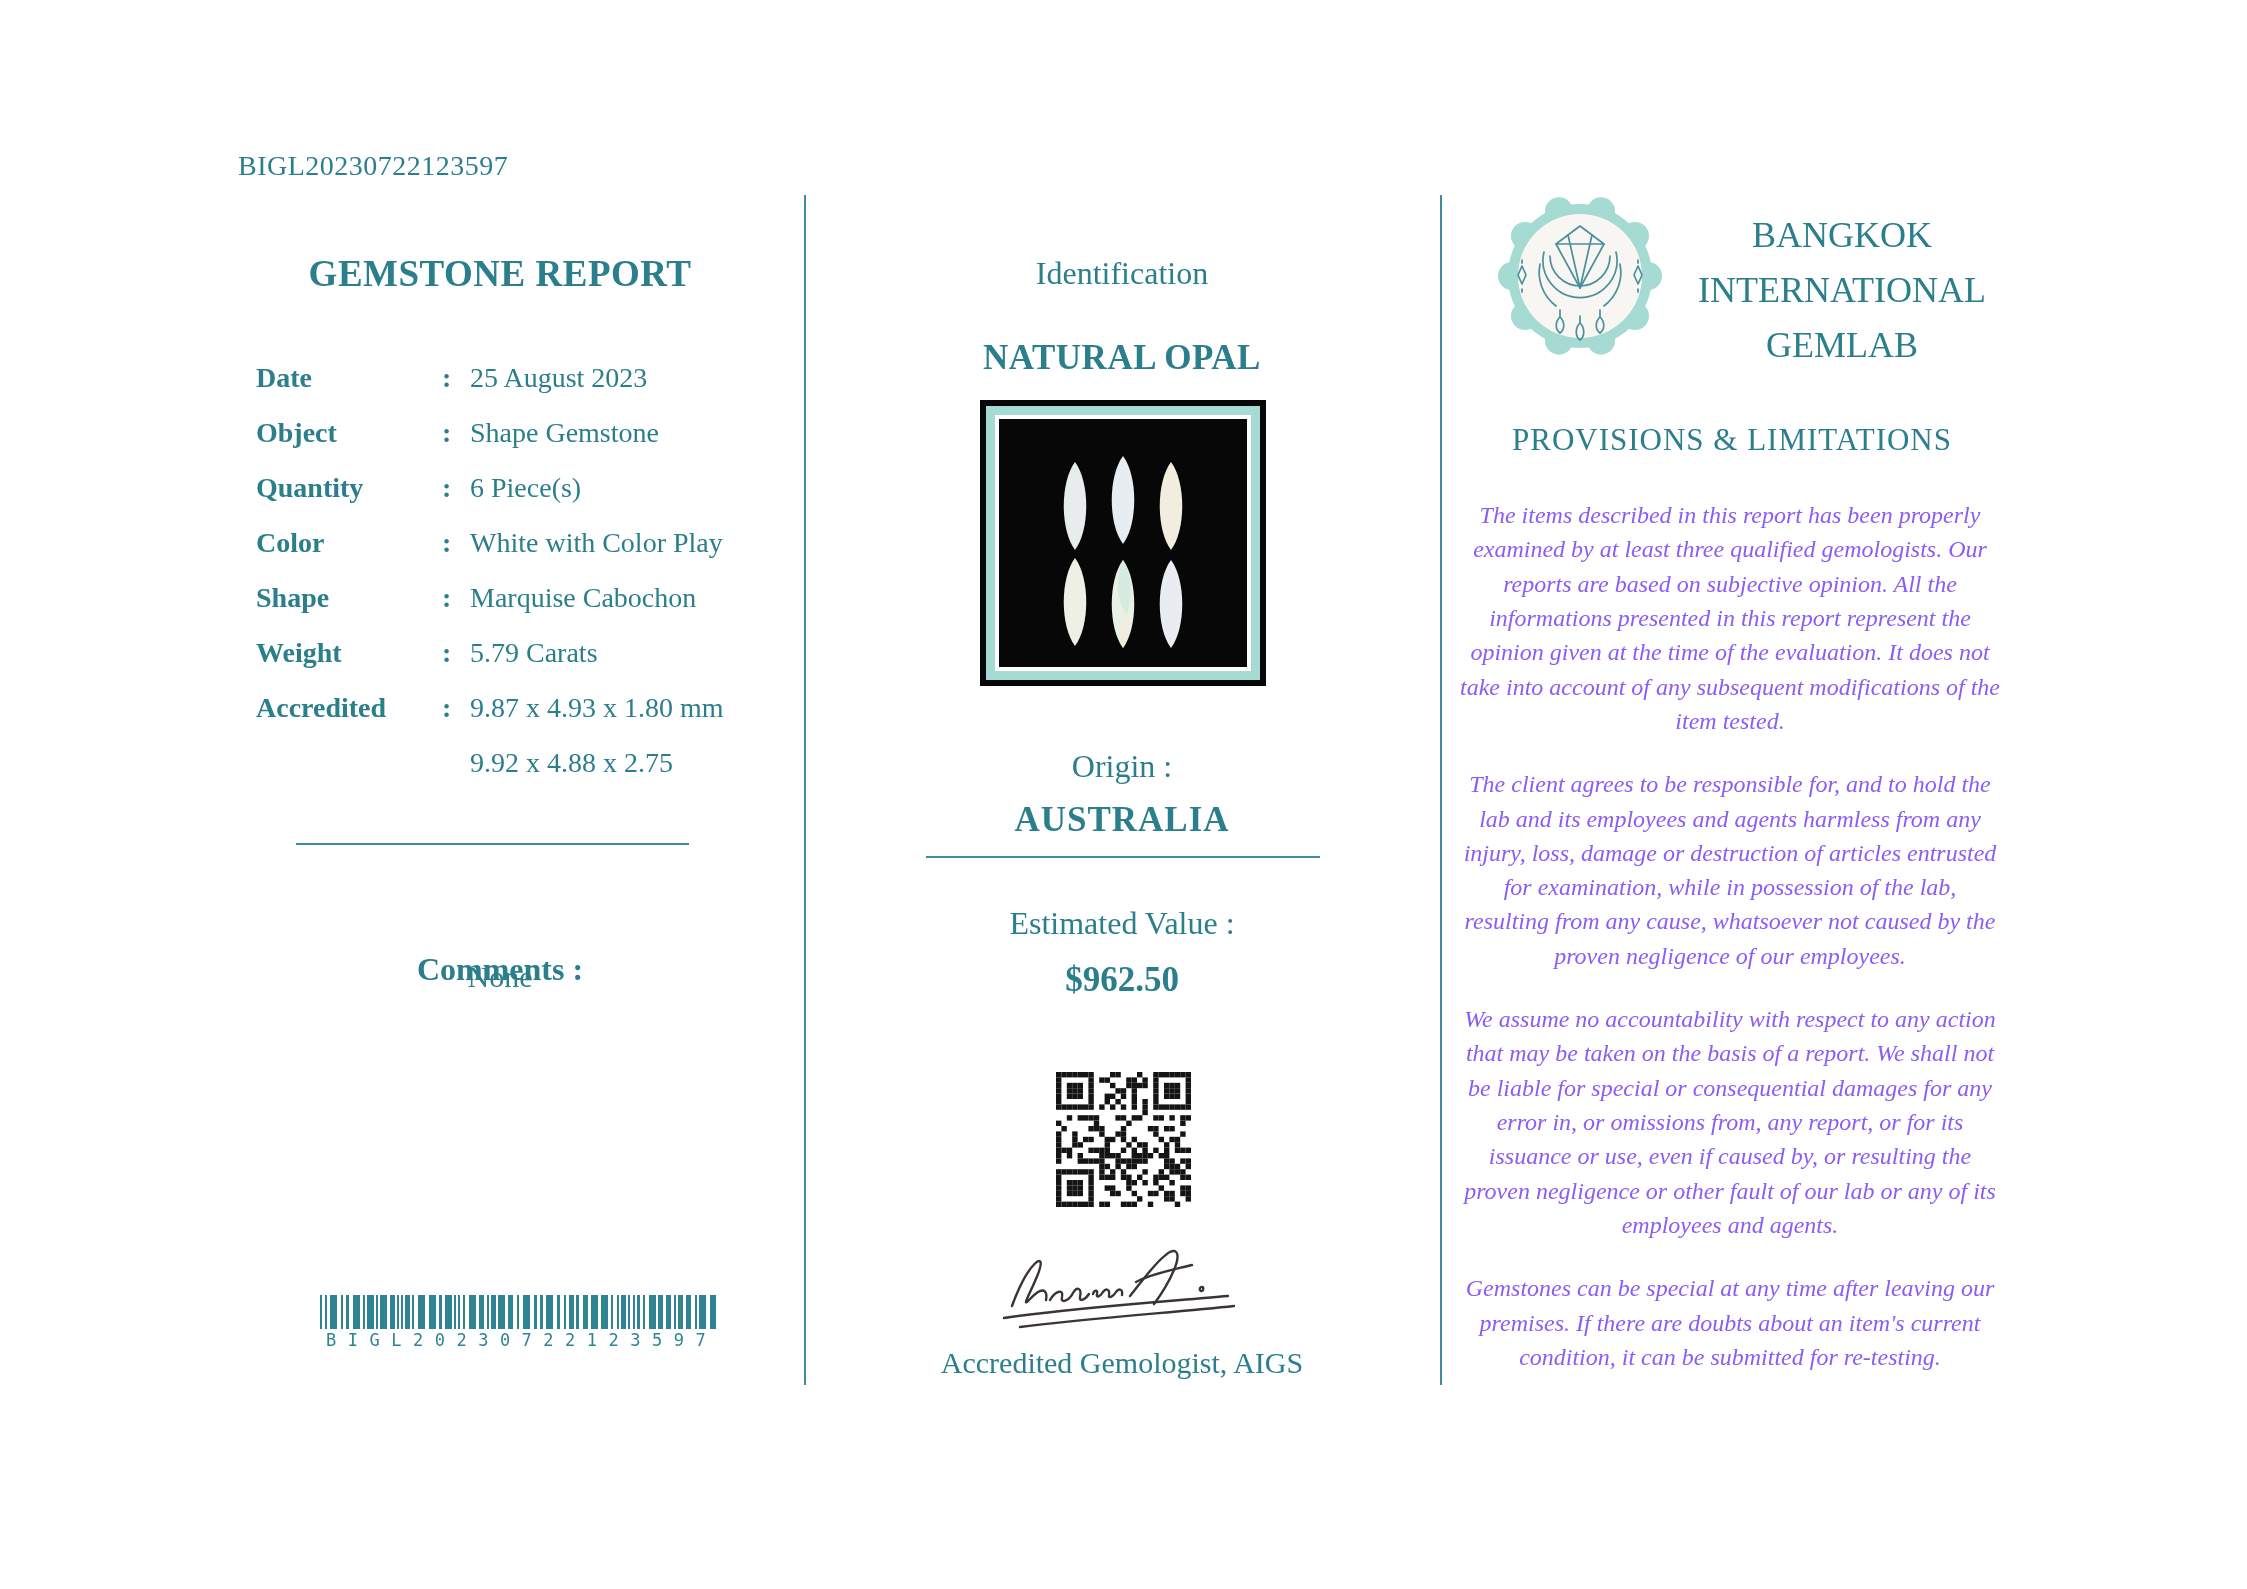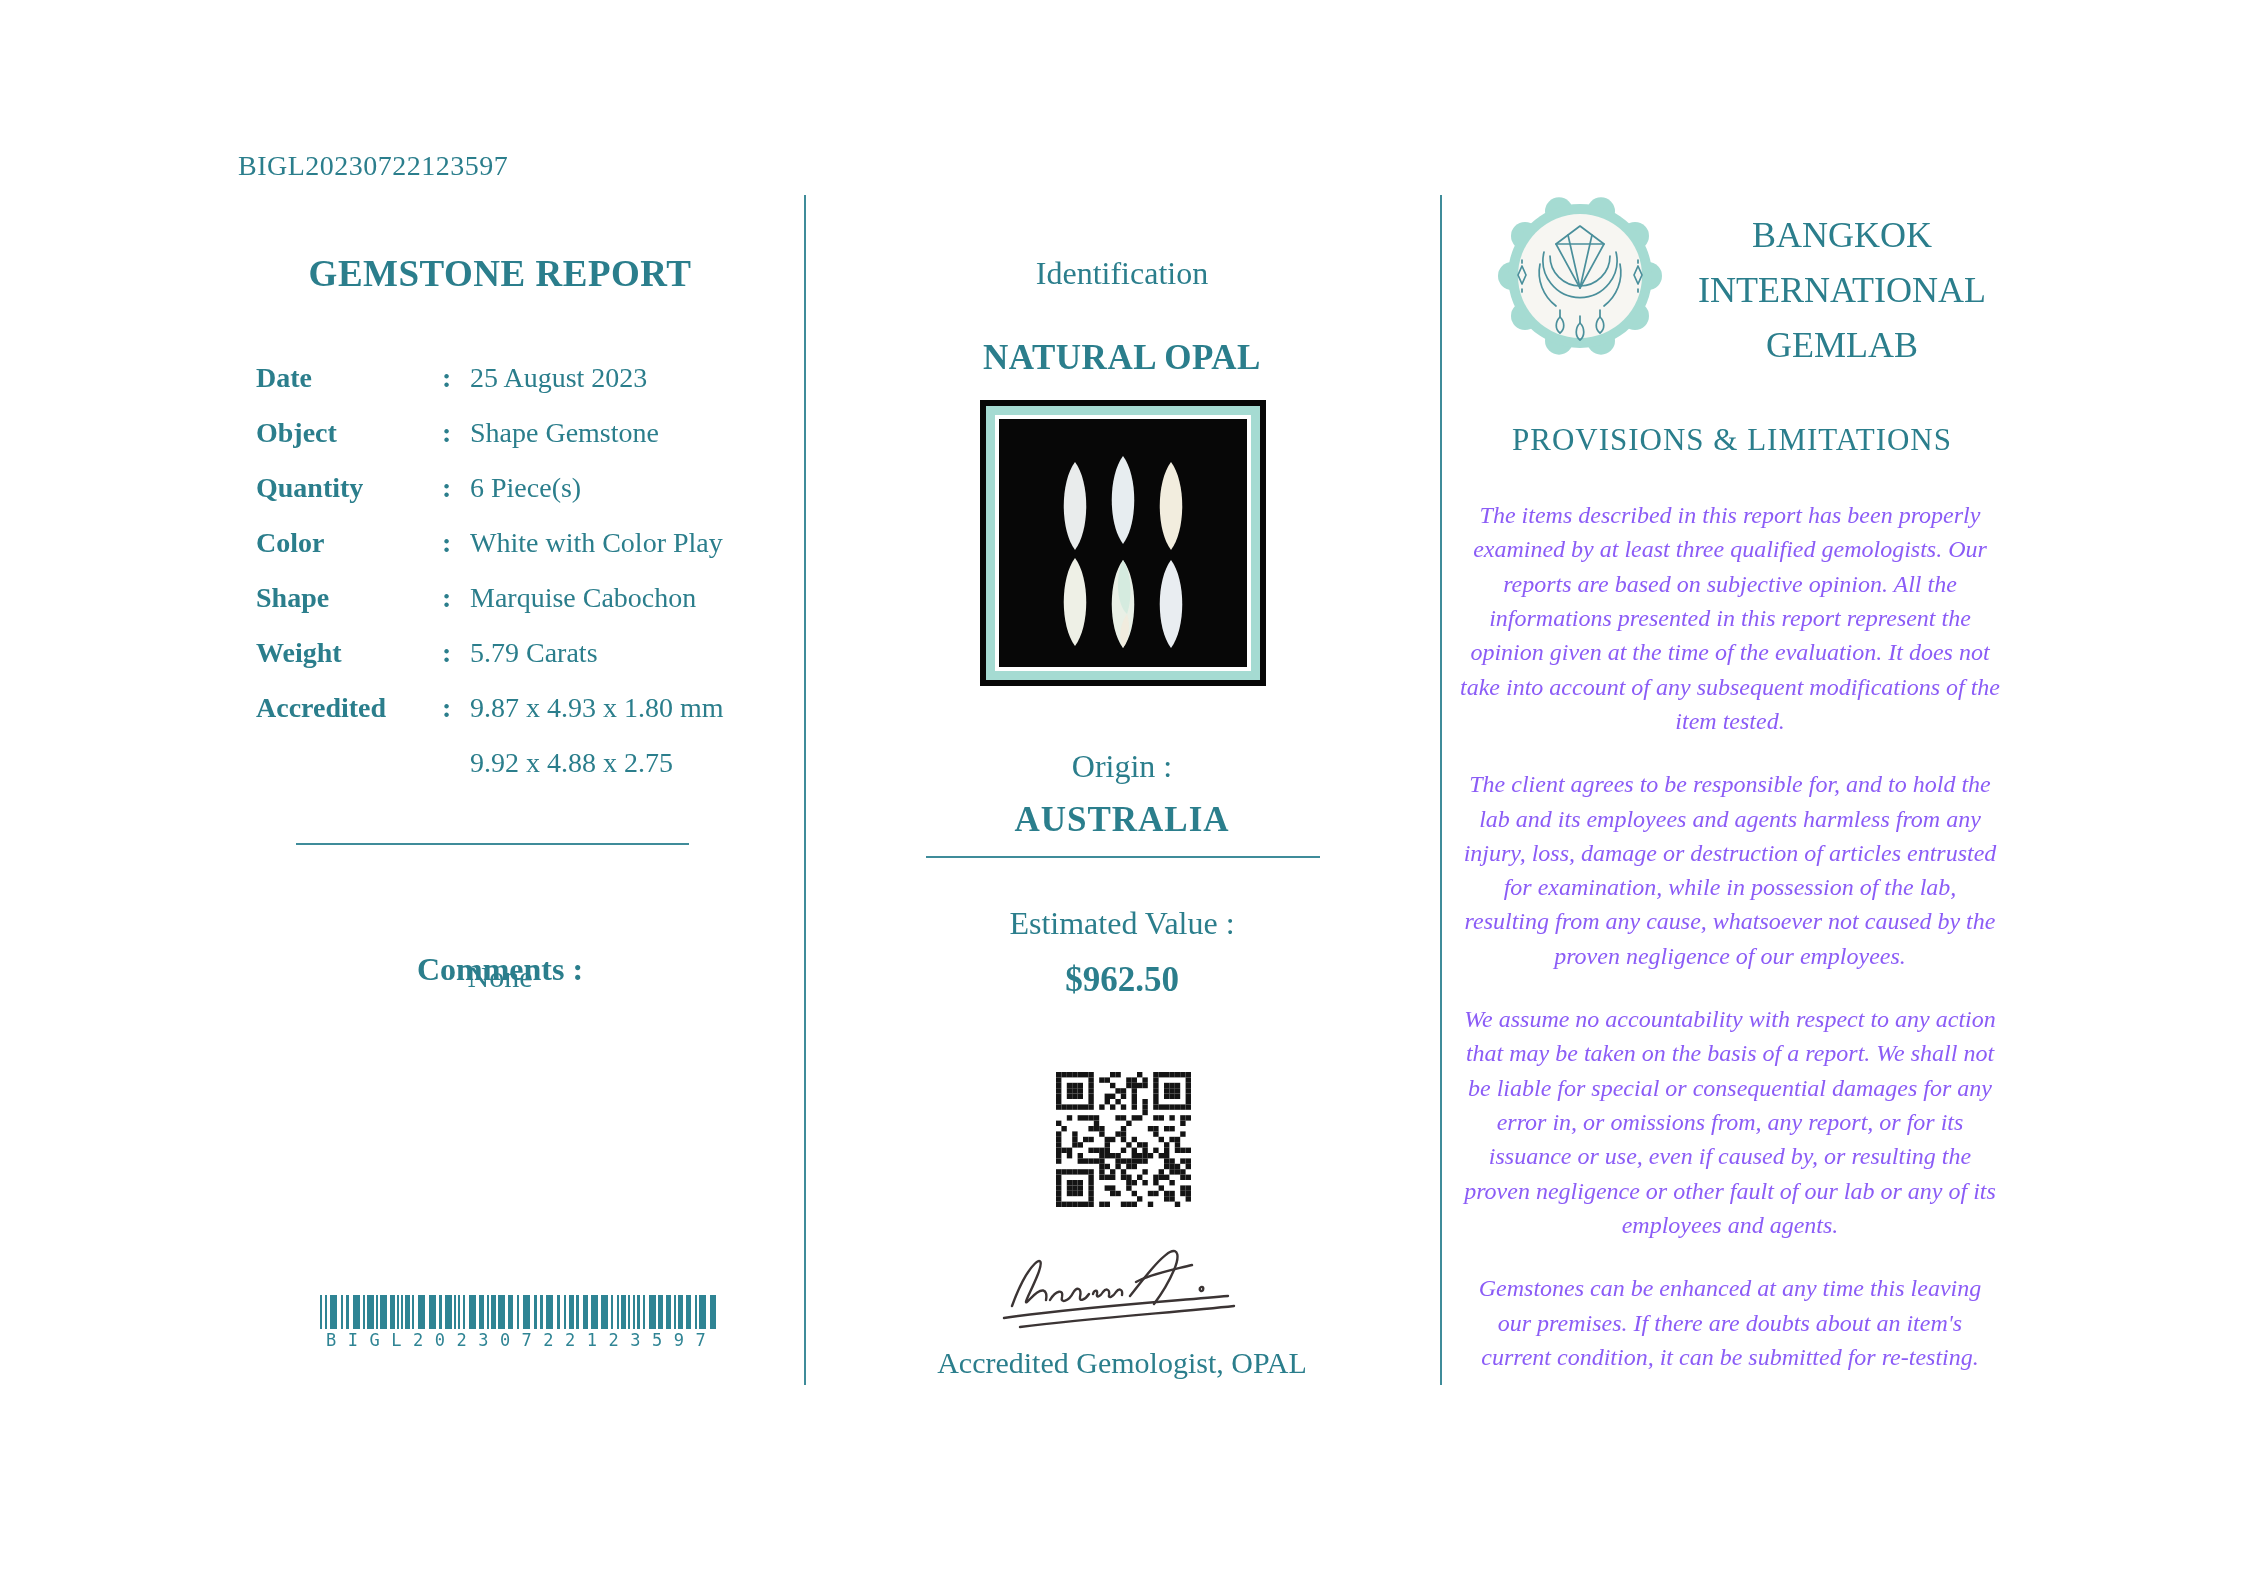--- a/index.html
+++ b/index.html
@@ -500,21 +500,21 @@
       <path d="M60 56 C66 46 74 45 72 53 C70 60 79 57 83 49 C87 42 92 44 90 53 C89 58 95 56 99 50"></path>
       <path d="M103 50 C104 46 108 45 107 50 C106 54 110 53 113 48 C116 44 120 45 119 51 C118 55 123 53 126 48 C129 44 133 45 132 51"></path>
       <path d="M140 52 C150 40 168 14 180 8 C188 4 190 12 184 26 C178 40 170 52 164 60"></path>
       <path d="M146 38 C160 30 182 26 202 21"></path>
       <path d="M210 44 C212 42 214 43 213 46 C212 48 209 47 210 44 Z"></path>
       <path d="M14 74 C80 64 170 58 238 52"></path>
       <path d="M30 83 C100 74 190 68 244 62"></path>
     </g>
   </svg>
 
-  <div class="abs center" id="signer-title">Accredited Gemologist, OPAL</div>
+  <div class="abs center" id="signer-title">Accredited Gemologist, AIGS</div>
 
   <svg class="abs" id="lab-logo" viewBox="0 0 164 164">
     <g id="scallops">
         <circle cx="150.0" cy="82.0" r="14" fill="#a5dbd2"></circle>
         <circle cx="137.0" cy="122.0" r="14" fill="#a5dbd2"></circle>
         <circle cx="103.0" cy="146.7" r="14" fill="#a5dbd2"></circle>
         <circle cx="61.0" cy="146.7" r="14" fill="#a5dbd2"></circle>
         <circle cx="27.0" cy="122.0" r="14" fill="#a5dbd2"></circle>
         <circle cx="14.0" cy="82.0" r="14" fill="#a5dbd2"></circle>
         <circle cx="27.0" cy="42.0" r="14" fill="#a5dbd2"></circle>
@@ -558,16 +558,16 @@
       <div>INTERNATIONAL</div>
       <div>GEMLAB</div>
     </div>
 
   <div class="abs center" id="provisions-heading">PROVISIONS &amp; LIMITATIONS</div>
 
   <div class="abs" id="provisions">
       <p class="prov-p">The items described in this report has been properly examined by at least three qualified gemologists. Our reports are based on subjective opinion. All the informations presented in this report represent the opinion given at the time of the evaluation. It does not take into account of any subsequent modifications of the item tested.</p>
       <p class="prov-p">The client agrees to be responsible for, and to hold the lab and its employees and agents harmless from any injury, loss, damage or destruction of articles entrusted for examination, while in possession of the lab, resulting from any cause, whatsoever not caused by the proven negligence of our employees.</p>
       <p class="prov-p">We assume no accountability with respect to any action that may be taken on the basis of a report. We shall not be liable for special or consequential damages for any error in, or omissions from, any report, or for its issuance or use, even if caused by, or resulting the proven negligence or other fault of our lab or any of its employees and agents.</p>
-      <p class="prov-p">Gemstones can be enhanced at any time this leaving our premises. If there are doubts about an item's current condition, it can be submitted for re-testing.</p>
+      <p class="prov-p">Gemstones can be special at any time after leaving our premises. If there are doubts about an item's current condition, it can be submitted for re-testing.</p>
     </div>
 
 </div>
 
 </body></html>

